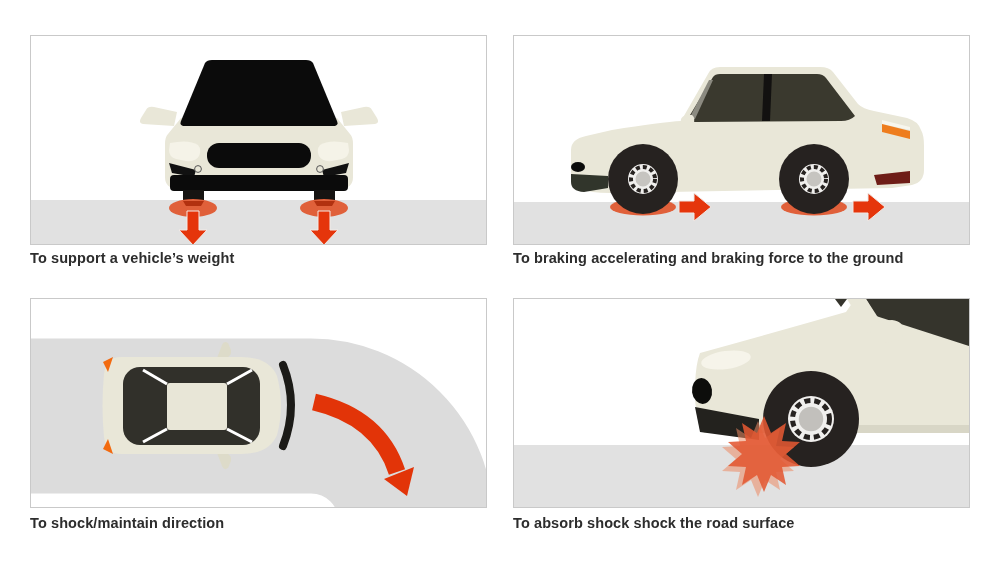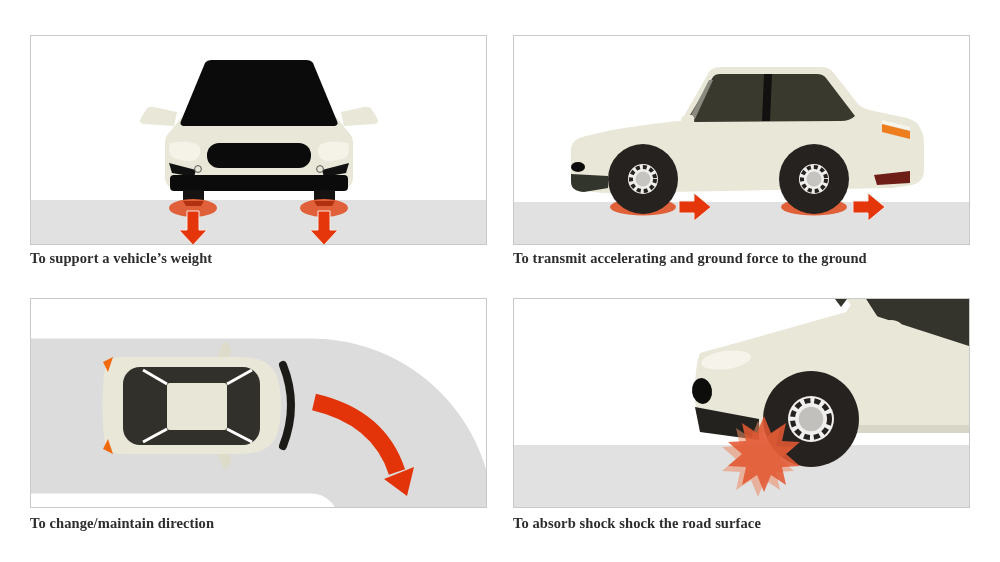--- a/index.html
+++ b/index.html
@@ -4,21 +4,21 @@
 <style>
   html,body{margin:0;padding:0;background:#ffffff;}
   #canvas{position:relative;width:1000px;height:562px;background:#ffffff;overflow:hidden;
           font-family:"Liberation Sans","DejaVu Sans",sans-serif;}
   .panel{position:absolute;width:455px;height:208px;background:#ffffff;border:1px solid #c9c9c9;overflow:hidden;}
   .panel svg{display:block;width:455px;height:208px;}
   #panel-1{left:30px;top:35px;}
   #panel-2{left:513px;top:35px;}
   #panel-3{left:30px;top:298px;}
   #panel-4{left:513px;top:298px;}
-  .caption{position:absolute;width:460px;font-size:14.5px;font-weight:bold;color:#2d2d2d;letter-spacing:0.1px;font-family:Liberation Serif, serif;}
+  .caption{position:absolute;width:460px;font-size:14.5px;font-weight:bold;color:#2d2d2d;letter-spacing:0.1px;}
   #caption-1{left:30px;top:250px;}
   #caption-2{left:513px;top:250px;}
   #caption-3{left:30px;top:515px;}
   #caption-4{left:513px;top:515px;}
 </style>
 </head>
 <body>
 
 <div id="canvas">
 
@@ -144,17 +144,17 @@
         <circle cx="297" cy="120" r="18.5" fill="none" stroke="#262220" stroke-width="5" stroke-dasharray="6 4"></circle>
         <circle cx="297" cy="120" r="13.5" fill="#c2c0bc" stroke="#f0efed" stroke-width="2.5"></circle>
       </g>
 
       <path transform="translate(-6,5)" opacity="0.55" fill="#ec8a64" d="M250,117 L257,134 L272,124 L268,142 L286,143 L272,155 L286,167 L268,168 L272,186 L257,176 L250,193 L243,176 L228,186 L232,168 L214,167 L228,155 L214,143 L232,142 L228,124 L243,134 Z"></path>
       <path opacity="0.88" fill="#e35832" d="M250,117 L257,134 L272,124 L268,142 L286,143 L272,155 L286,167 L268,168 L272,186 L257,176 L250,193 L243,176 L228,186 L232,168 L214,167 L228,155 L214,143 L232,142 L228,124 L243,134 Z"></path>
     </svg>
   </div>
 
   <div class="caption" id="caption-1">To support a vehicle’s weight</div>
-  <div class="caption" id="caption-2">To transmit accelerating and ground force to the ground</div>
-  <div class="caption" id="caption-3">To change/maintain direction</div>
+  <div class="caption" id="caption-2">To braking accelerating and braking force to the ground</div>
+  <div class="caption" id="caption-3">To shock/maintain direction</div>
   <div class="caption" id="caption-4">To absorb shock shock the road surface</div>
 
 </div>
 
 </body></html>

